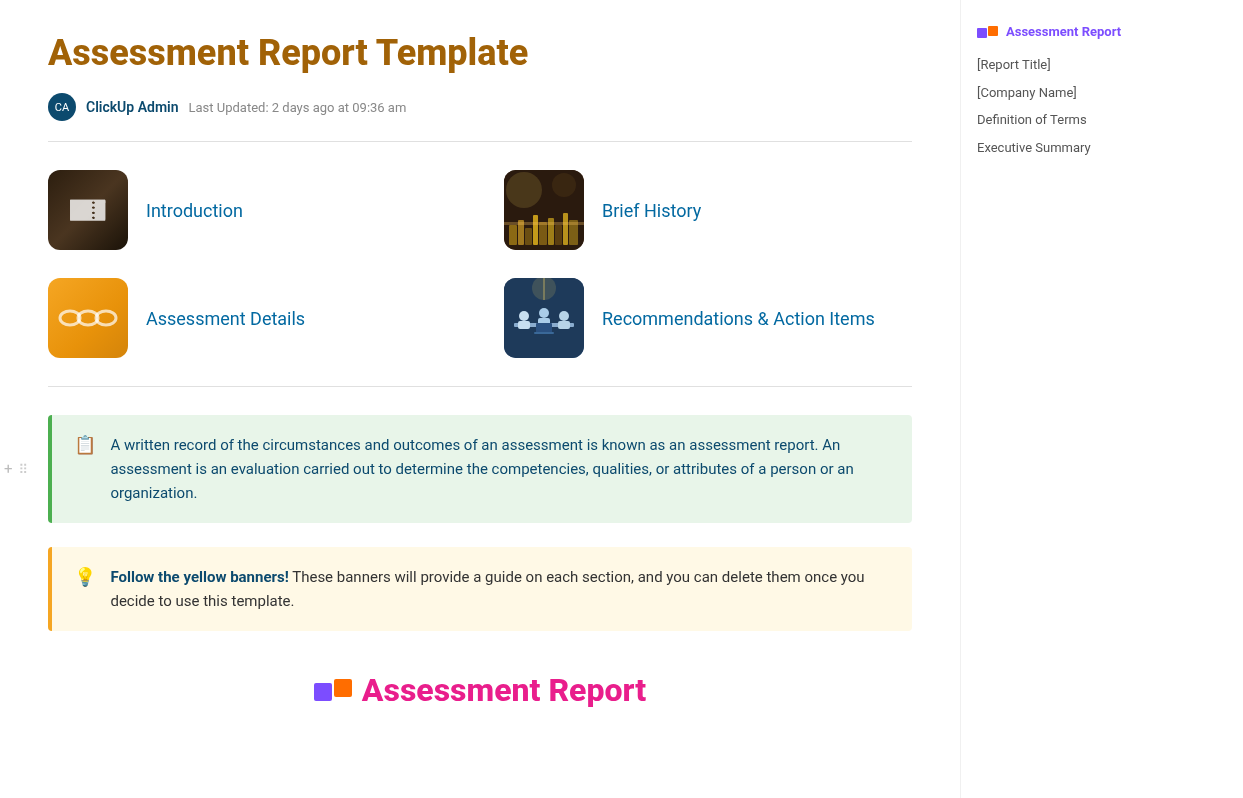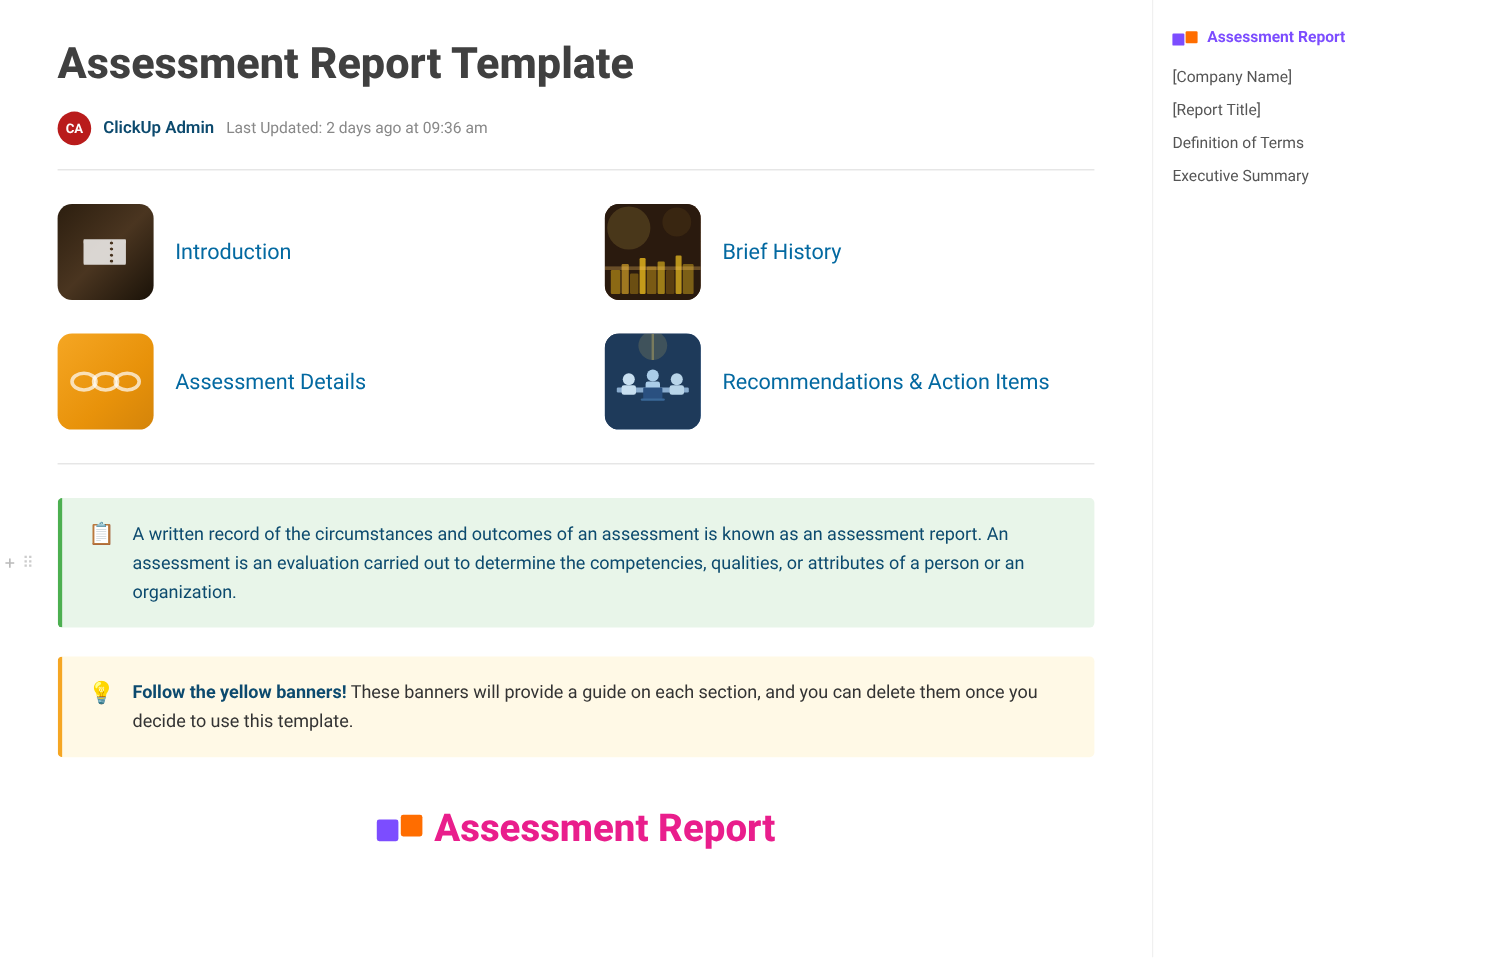--- a/index.html
+++ b/index.html
@@ -13,40 +13,40 @@
 
     .main-content {
       flex: 1;
       padding: 32px 48px 32px 48px;
       max-width: 960px;
     }
 
     .page-title {
       font-size: 36px;
       font-weight: 800;
-      color: #404040;
+      color: #a16207;
       margin-bottom: 18px;
       line-height: 1.2;
     }
 
     .author-bar {
       display: flex;
       align-items: center;
       gap: 10px;
       margin-bottom: 20px;
     }
 
     .avatar {
       width: 28px;
       height: 28px;
       border-radius: 50%;
-      background: #b91c1c;
+      background: #0c4a6e;
       color: white;
       font-size: 11px;
-      font-weight: 700;
+      font-weight: 400;
       display: flex;
       align-items: center;
       justify-content: center;
       flex-shrink: 0;
     }
 
     .author-name {
       font-weight: 600;
       font-size: 14px;
       color: #0c4a6e;
@@ -422,18 +422,18 @@
 
 <div class="sidebar">
   <div class="sidebar-section-title">
     <span class="sidebar-logo-icon">
       <span class="sidebar-sq1"></span>
       <span class="sidebar-sq2"></span>
     </span>
     <span>Assessment Report</span>
   </div>
   <div>
+    <div class="sidebar-nav-item">[Report Title]</div>
     <div class="sidebar-nav-item">[Company Name]</div>
-    <div class="sidebar-nav-item">[Report Title]</div>
     <div class="sidebar-nav-item">Definition of Terms</div>
     <div class="sidebar-nav-item">Executive Summary</div>
   </div>
 </div>
 
 </body></html>

